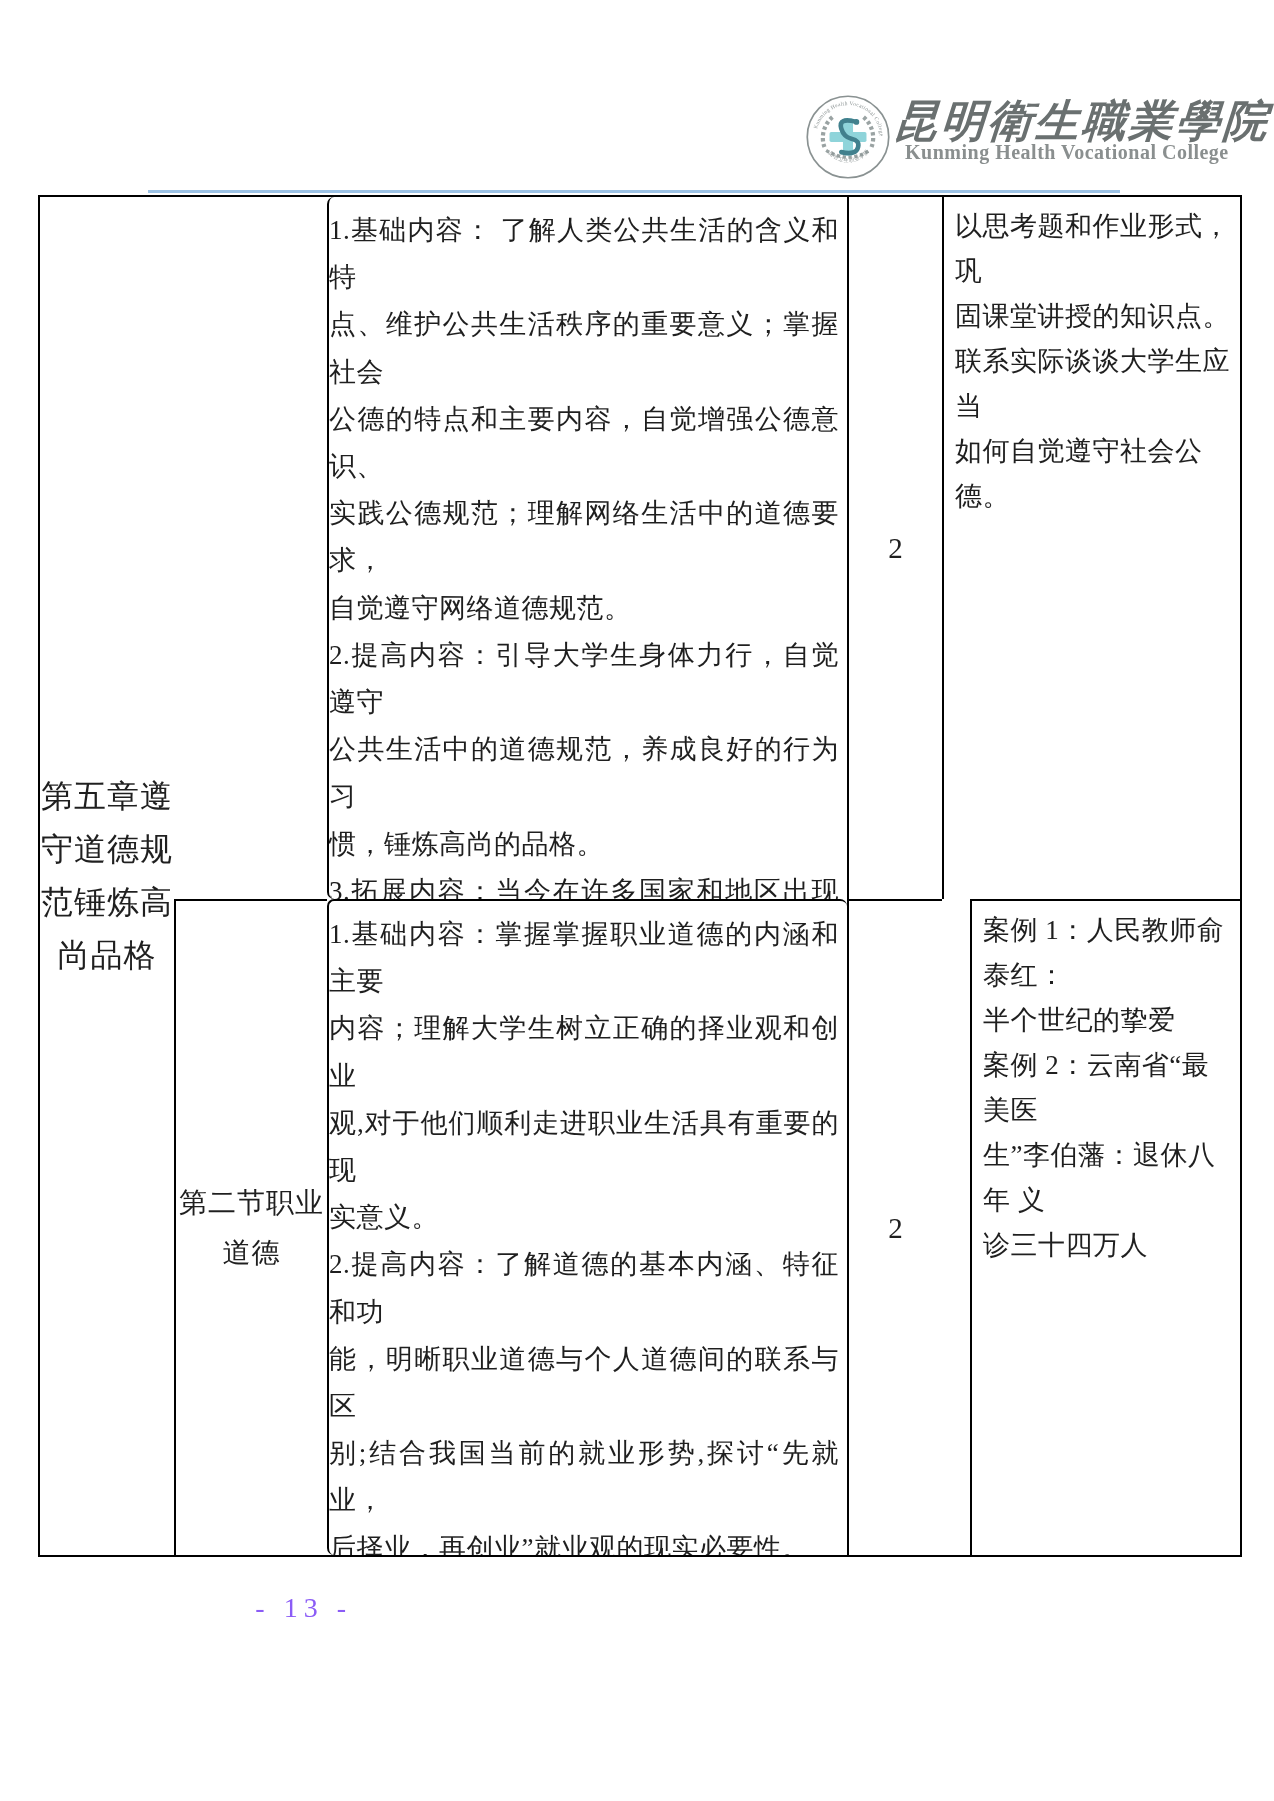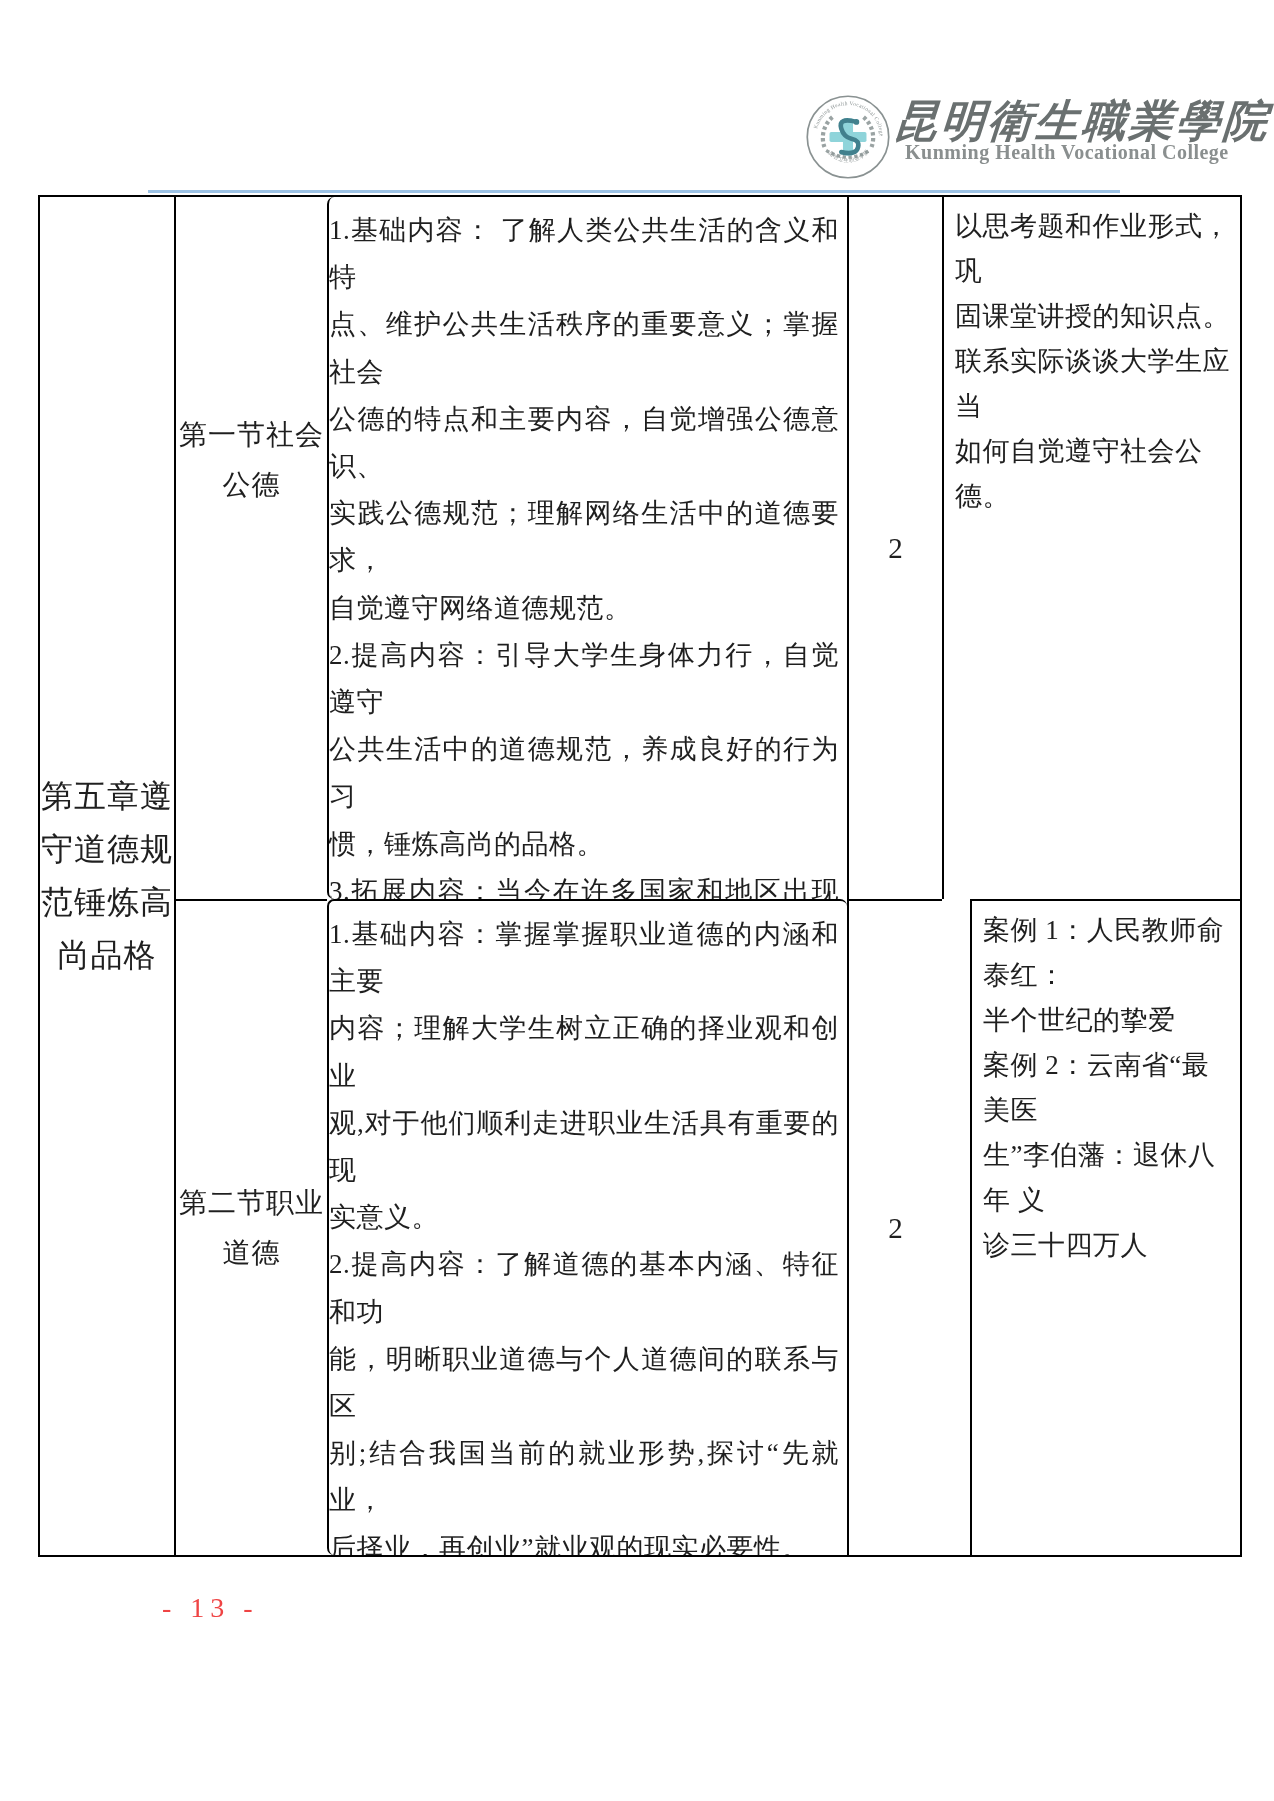--- a/index.html
+++ b/index.html
@@ -49,22 +49,22 @@
   }
   .c-hours{
     display:flex;align-items:center;justify-content:center;font-size:29px;
   }
   .c-notes{
     padding:7px 6px 0 11px;
     font-size:27px;line-height:45px;white-space:pre-line;letter-spacing:0.5px;
   }
   
   .page-num{
-    position:absolute;left:162px;top:1592px;width:200px;text-align:left;
-    font-size:28px;color:#ef4444;letter-spacing:6px;white-space:nowrap;
+    position:absolute;left:152px;top:1592px;width:200px;text-align:right;
+    font-size:28px;color:#8b5cf6;letter-spacing:6px;white-space:nowrap;
   }
 </style>
 </head>
 <body>
 
 <div class="header">
   <svg class="seal" viewBox="0 0 100 100">
     <defs>
       <path id="arcTop" d="M 50 50 m -38 0 a 38 38 0 1 1 76 0" fill="none"></path>
       <path id="arcBottom" d="M 50 50 m -30 0 a 30 30 0 1 0 60 0" fill="none"></path>
@@ -90,24 +90,20 @@
   <div class="en-name">Kunming Health Vocational College</div>
   <div class="header-rule" style="background: rgb(156, 194, 229);"></div>
 </div>
 
 <div class="doc-table">
   <div class="cell c-chapter">第五章遵
 守道德规
 范锤炼高
 尚品格</div>
 
-  <div class="cell c-section b-left" style="grid-column:2;grid-row:1;">
-    <span class="shift-up">第一节社会
-公德</span>
-  </div>
   <div class="cell c-content b-left" style="grid-column:3;grid-row:1;">1.基础内容： 了解人类公共生活的含义和特
 点、维护公共生活秩序的重要意义；掌握社会
 公德的特点和主要内容，自觉增强公德意识、
 实践公德规范；理解网络生活中的道德要求，
 自觉遵守网络道德规范。
 2.提高内容：引导大学生身体力行，自觉遵守
 公共生活中的道德规范，养成良好的行为习
 惯，锤炼高尚的品格。
 3.拓展内容：当今在许多国家和地区出现的环
 境污染、生态危机，严重地威胁着人们生命的

